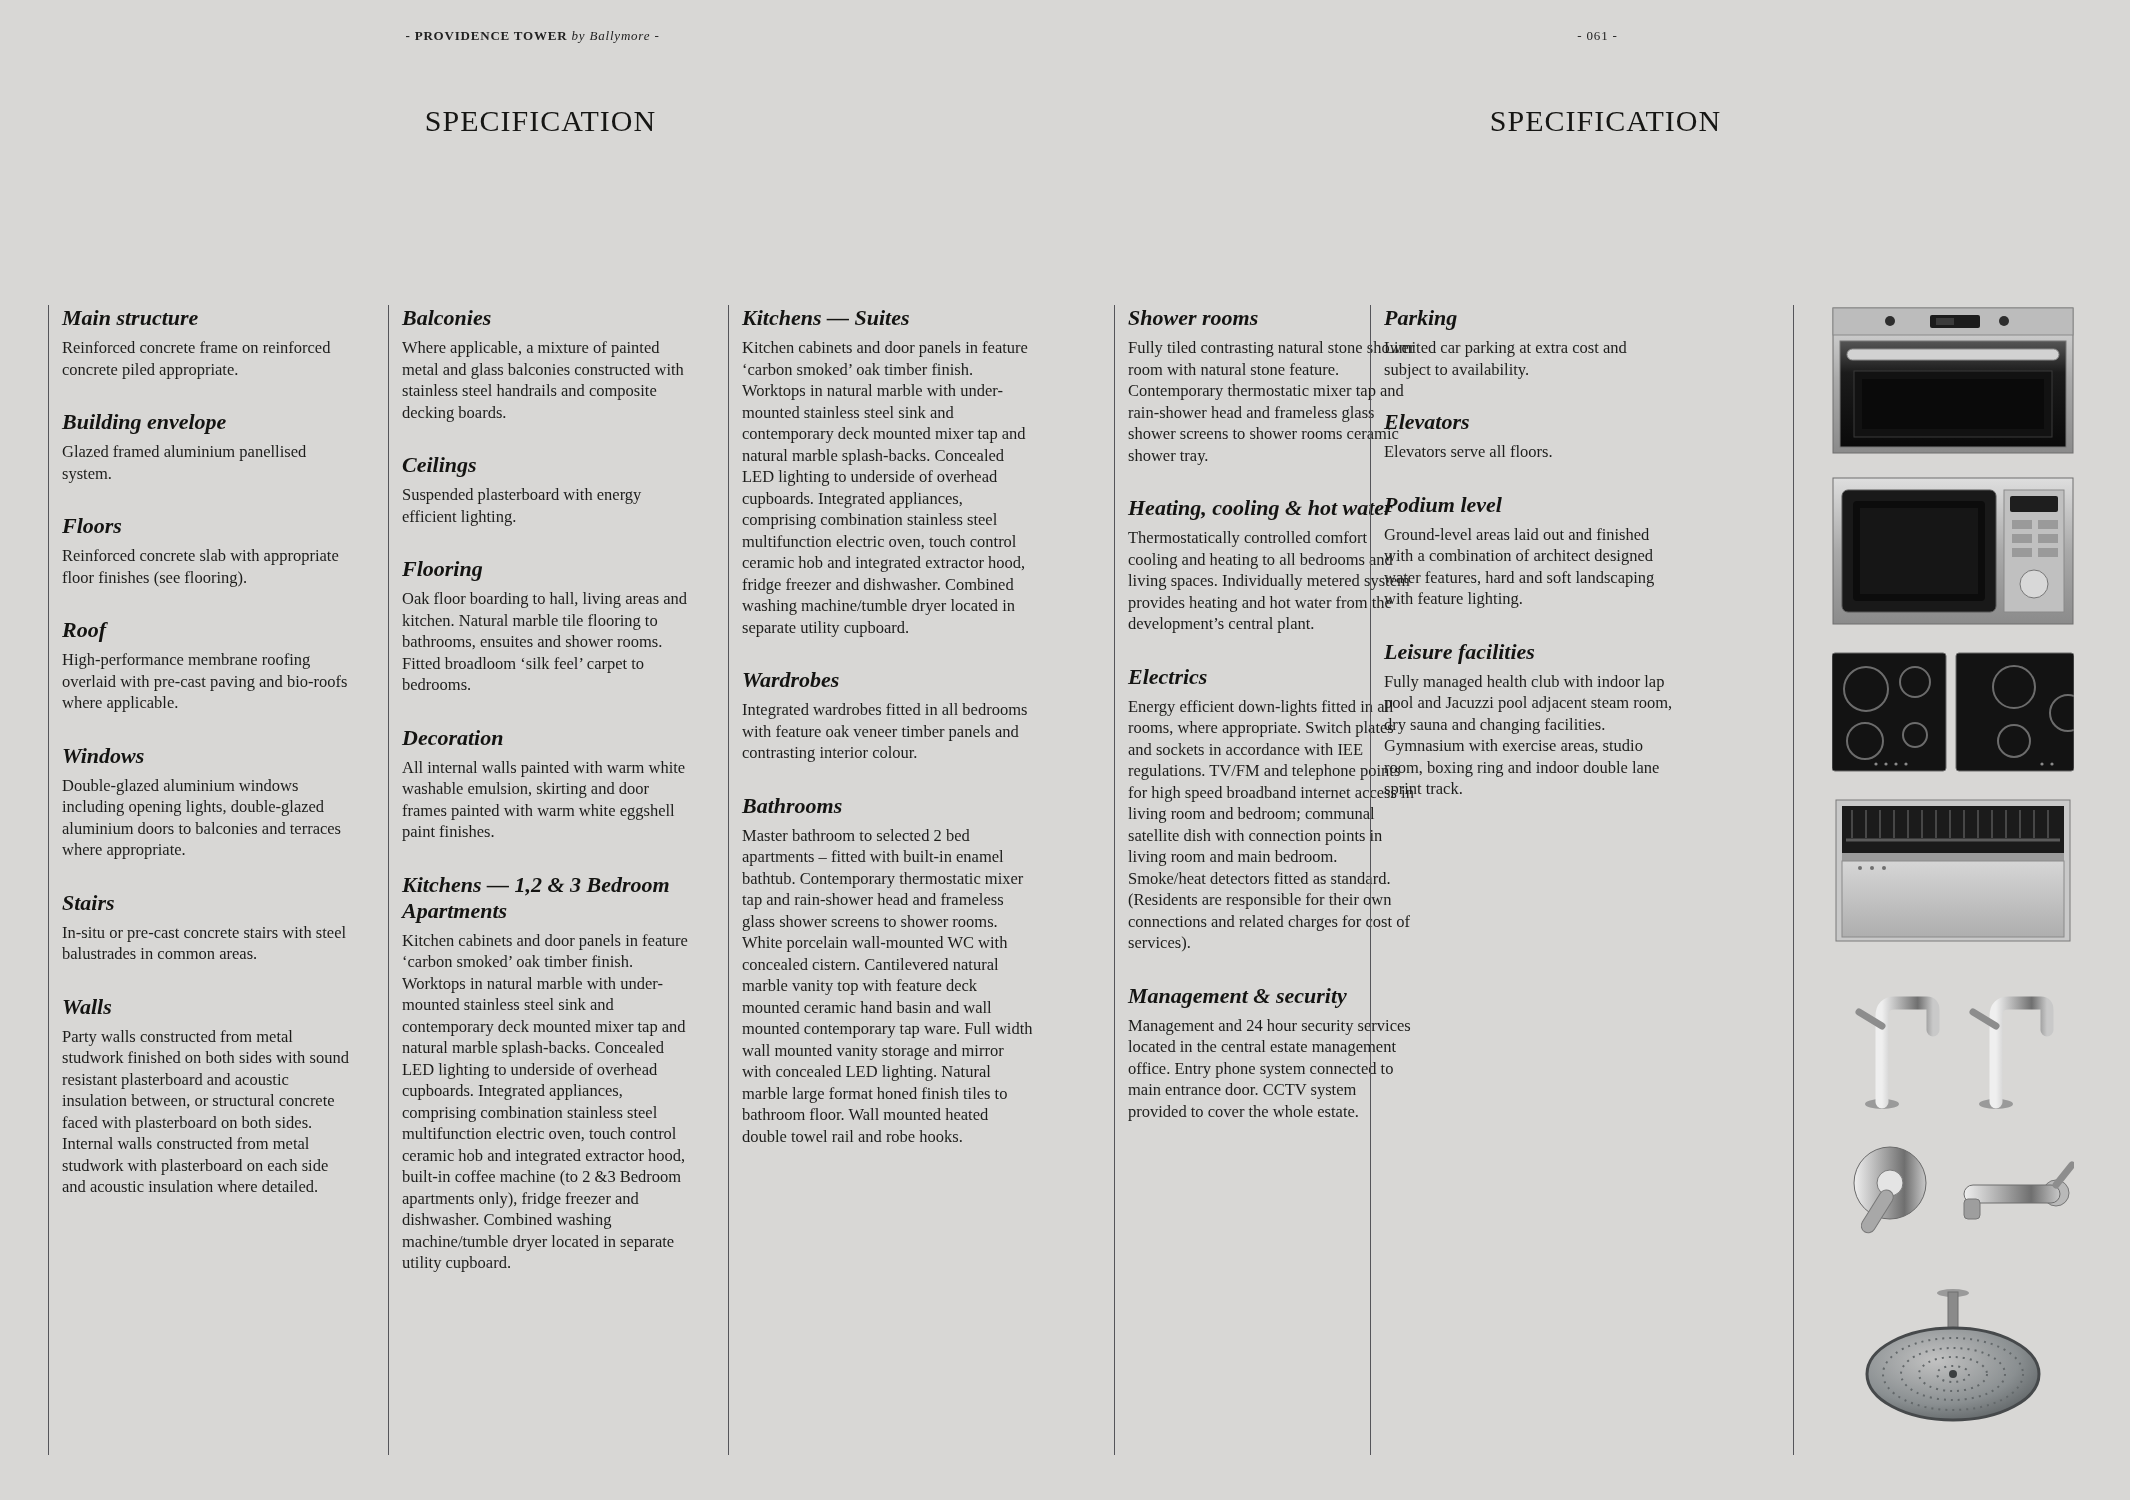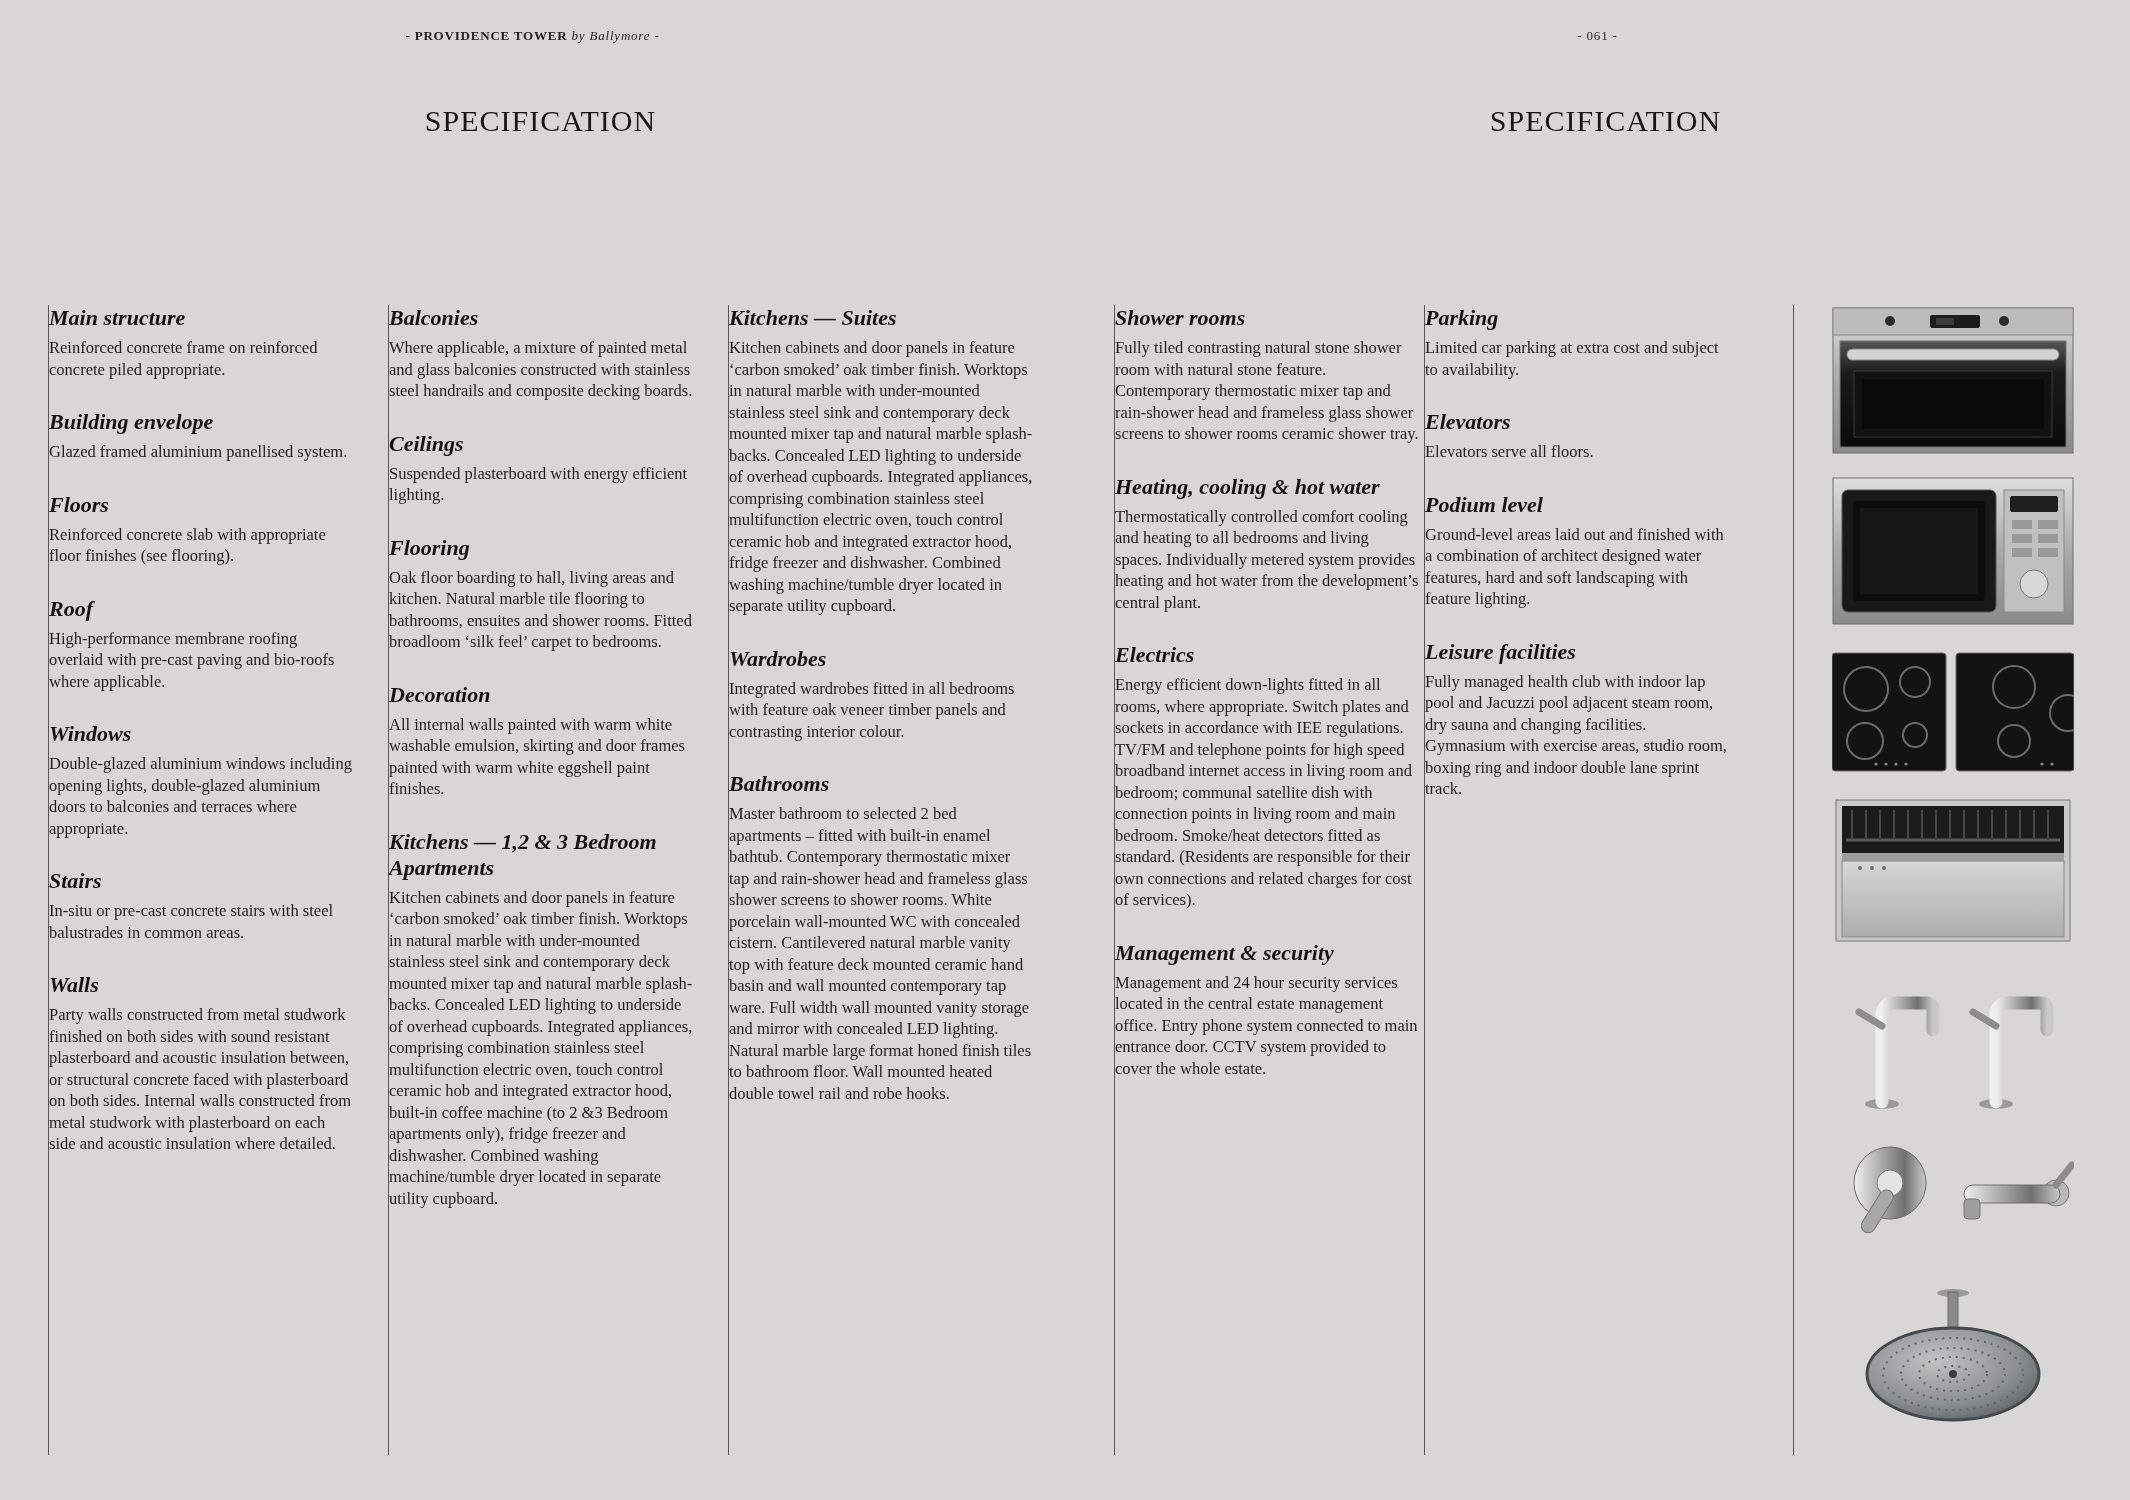--- a/index.html
+++ b/index.html
@@ -21,27 +21,27 @@
   }
   .title{
     position:absolute;top:96px;margin:8px;
     font-size:30px;font-weight:400;letter-spacing:1px;color:#161614;
   }
   .title-left{left:0;width:1065px;text-align:center}
   .title-right{left:1065px;width:1065px;text-align:center}
 
   .col{
     position:absolute;top:305px;height:1150px;box-sizing:border-box;
-    border-left:1px solid #55555a;
+    border-left:1px solid #55555a;padding-left:13px;
   }
   .c1{left:48px;width:305px}
   .c2{left:388px;width:305px}
   .c3{left:728px;width:305px}
   .c4{left:1114px;width:305px}
-  .c5{left:1424px;width:305px}
+  .c5{left:1370px;width:305px}
   .cimg{left:1793px;width:302px;padding-left:38px}
 
   .spec h2{
     margin:0 0 6px 0;
     font-size:22px;line-height:26px;font-style:italic;font-weight:700;color:#141412;
   }
   .spec p{
     margin:0 0 29px 0;
     font-size:16.5px;line-height:21.5px;color:#1d1d1b;
   }

